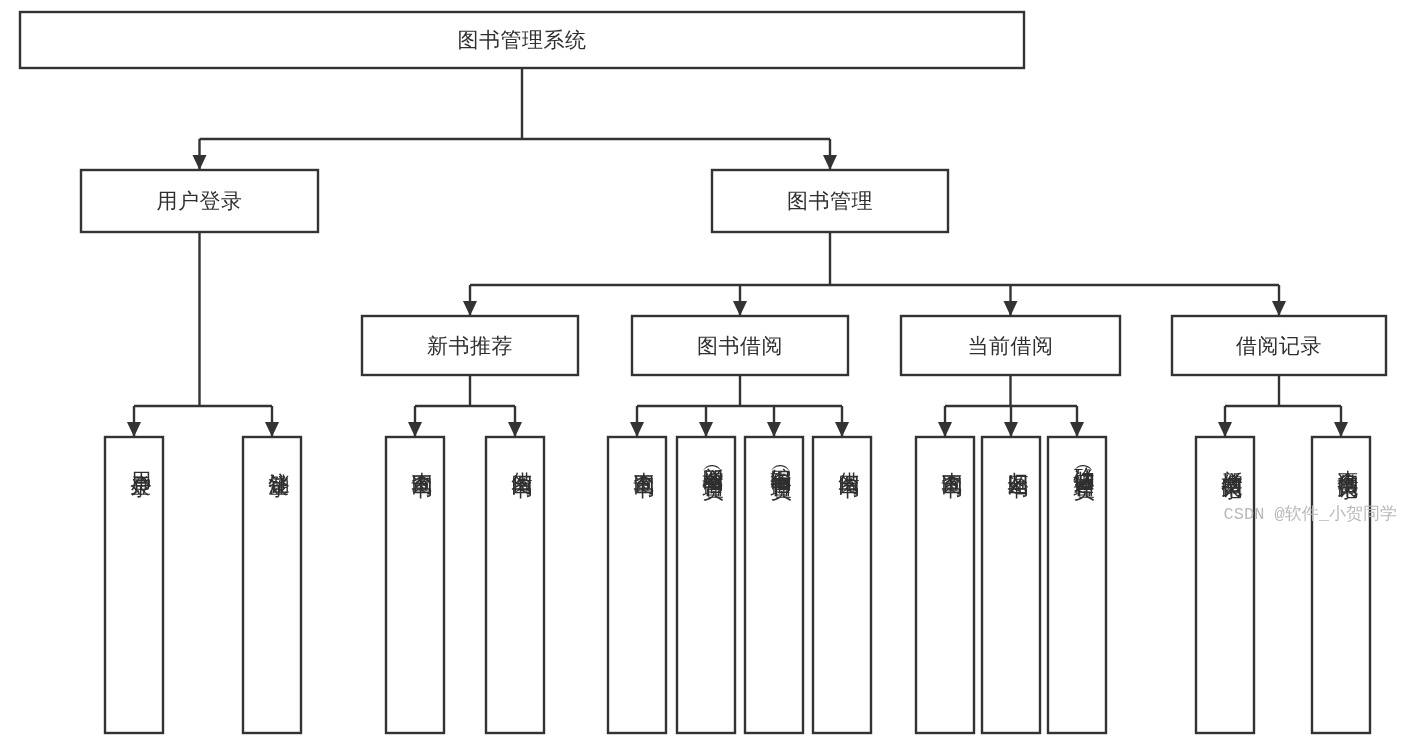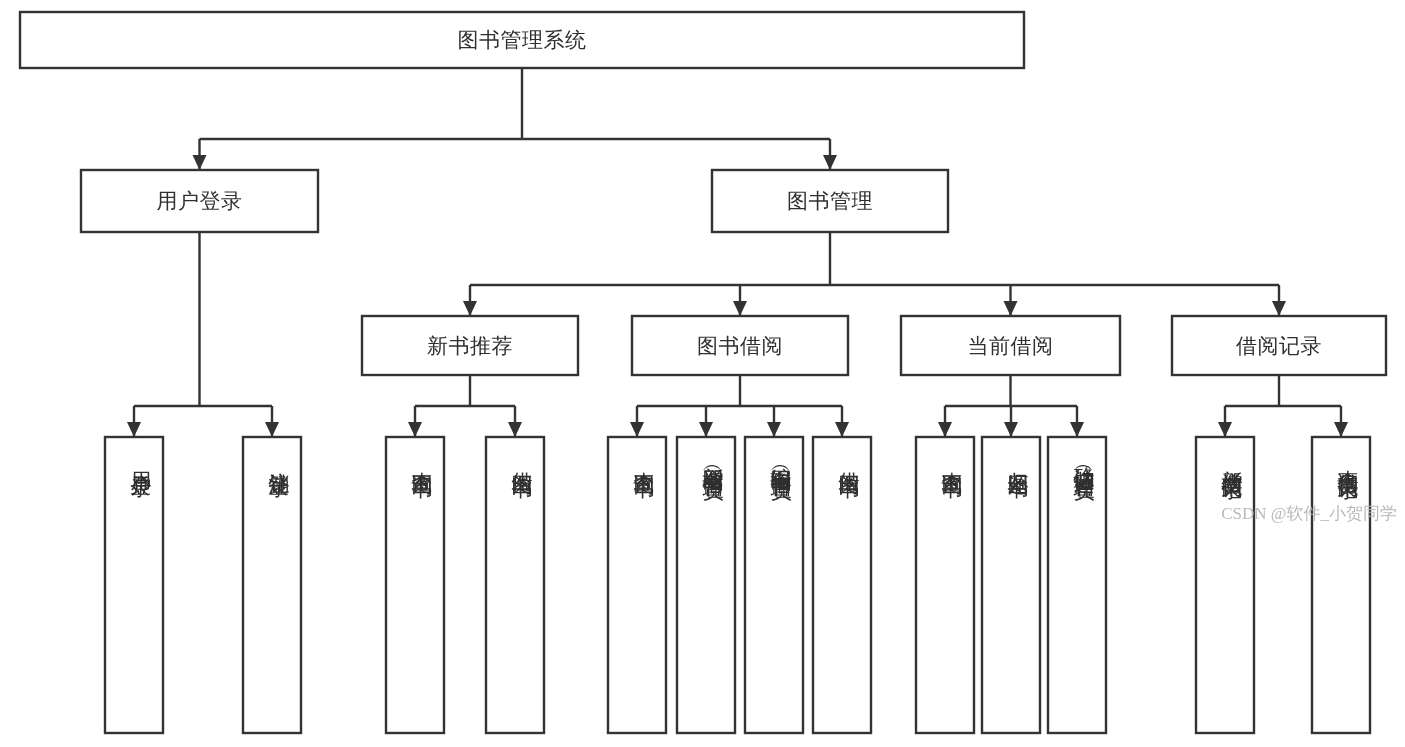--- a/index.html
+++ b/index.html
@@ -55,21 +55,21 @@
     fill: #2f2f2f;
     font-size: 21px;
     text-anchor: middle;
     writing-mode: vertical-rl;
     letter-spacing: 2px;
   }
   .watermark-text {
     position: absolute;
     right: 8px;
     bottom: 6px;
-    font-family: Liberation Serif, serif;
+    font-family: Liberation Mono, monospace;
     font-size: 17px;
     color: #b9b9b9;
     white-space: nowrap;
     pointer-events: none;
     user-select: none;
   }
 </style>
 </head>
 <body>
 

